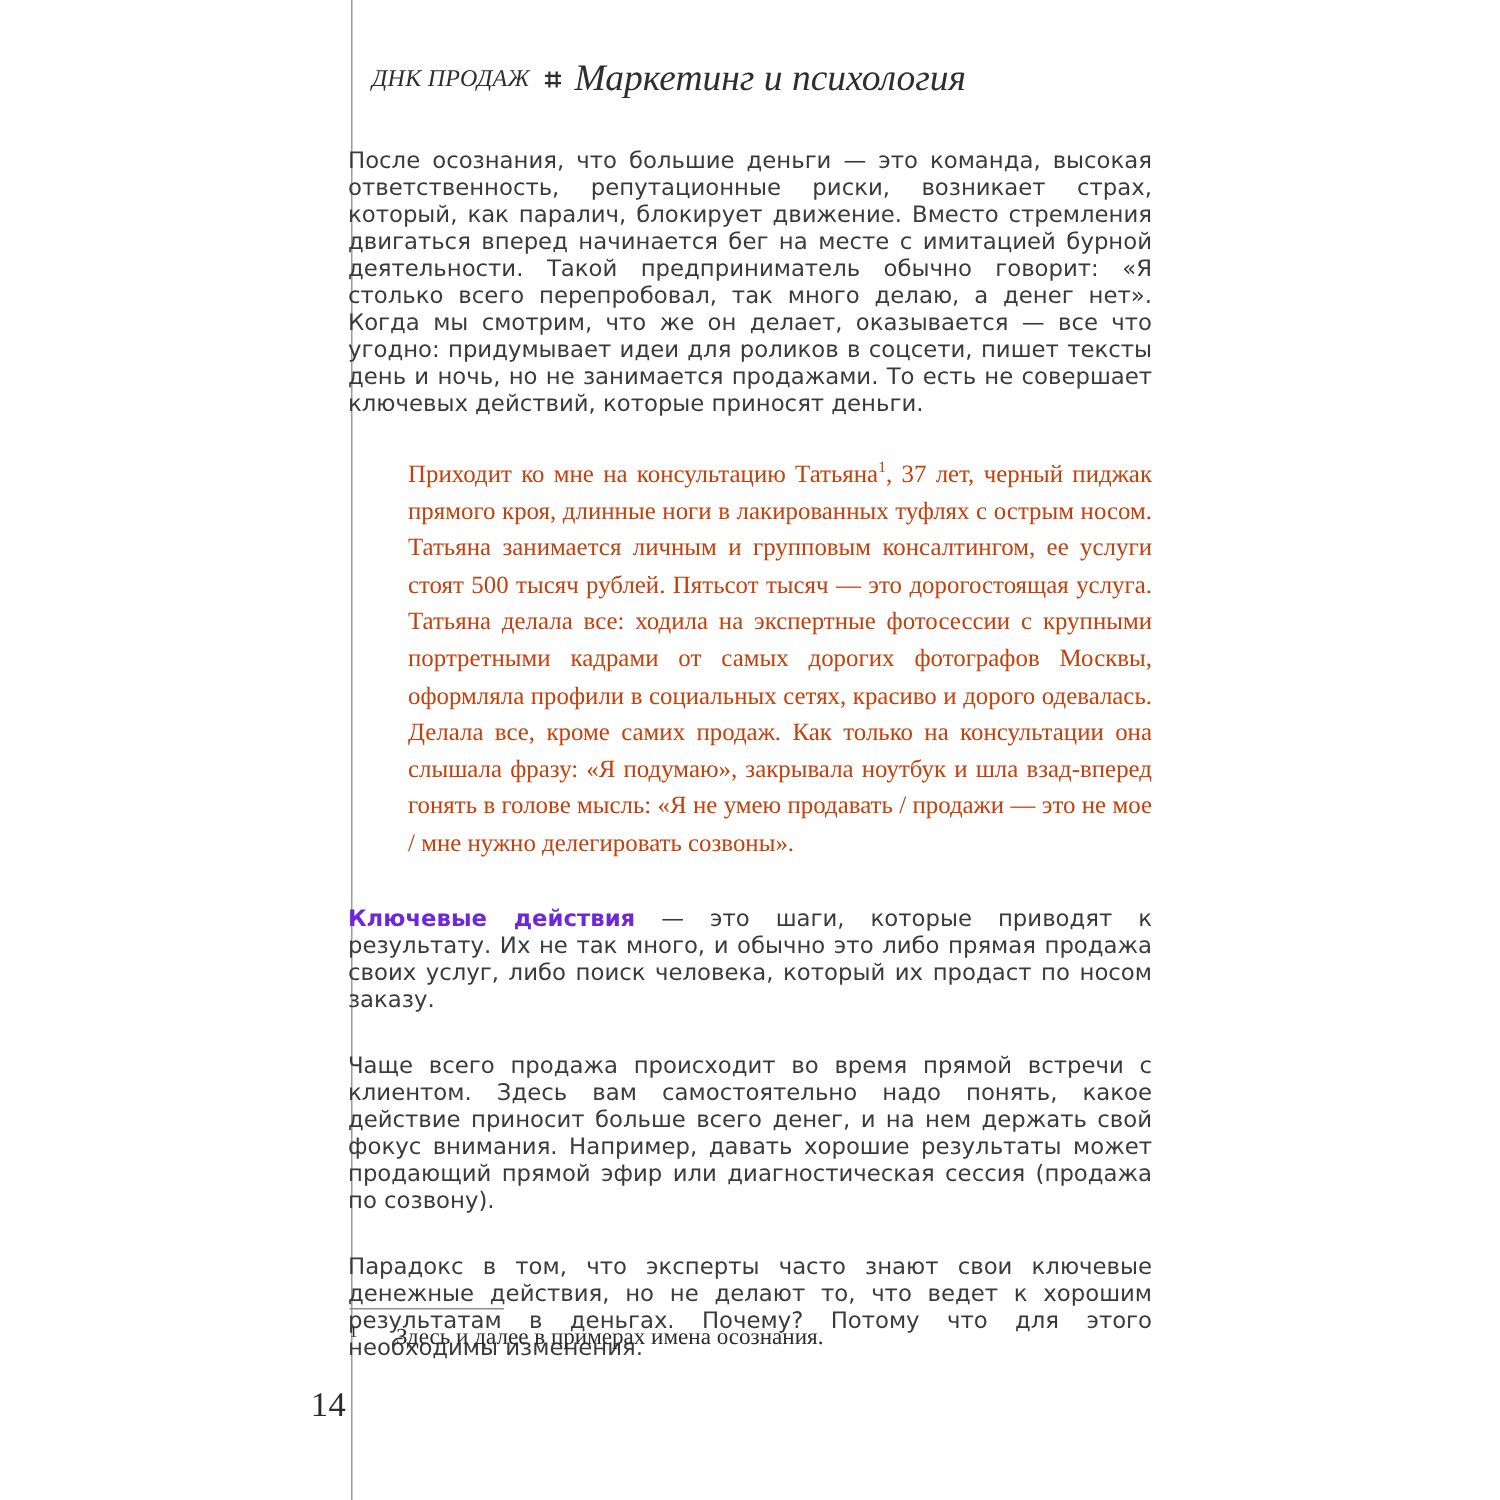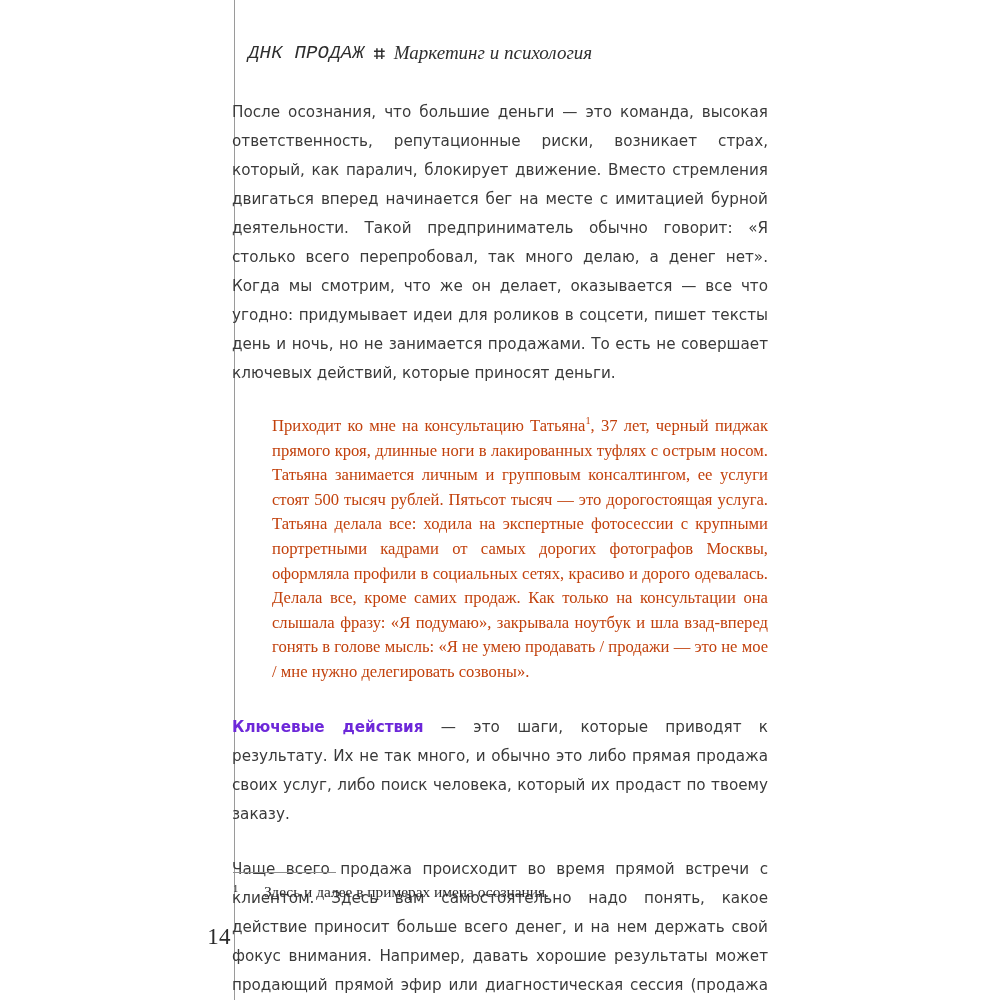--- a/index.html
+++ b/index.html
@@ -38,53 +38,53 @@
     left: 248px;
     top: 40px;
     width: 520px;
     height: 26px;
     display: flex;
     align-items: center;
     white-space: nowrap;
     color: #2e2e2e;
   }
   .rh-book {
-    font-family: Liberation Mono, monospace;
-    font-size: 19px;
+    font-family: Liberation Serif, serif;
+    font-size: 16px;
     font-style: italic;
     letter-spacing: 0.2px;
   }
   .rh-sep {
     font-family: "DejaVu Sans", sans-serif;
     font-size: 19px;
     font-weight: 700;
     margin: 0 9px 0 10px;
     position: relative;
     top: 0px;
     letter-spacing: 0;
   }
   .rh-sub {
     font-family: "Liberation Serif", serif;
-    font-size: 19px;
+    font-size: 25px;
     font-style: italic;
   }
 
   
   .col {
     position: absolute;
     left: 232px;
     top: 98px;
     width: 536px;
   }
 
   p.body {
     margin: 0 0 26px 0;
     font-family: "DejaVu Sans", sans-serif;
     font-size: 15.2px;
-    line-height: 29px;
+    line-height: 18px;
     color: #3a3a3a;
     text-align: justify;
     text-justify: inter-word;
     hyphens: manual;
   }
   p.body:last-child { margin-bottom: 0; }
   p.body b, p.body .lead {
     font-weight: 700;
     color: #6d28d9;
   }
@@ -163,21 +163,21 @@
   </div>
 
   <div class="col">
 
     <p class="body">После осознания, что большие деньги — это команда, высокая ответственность, репутационные риски, возникает страх, который, как паралич, блокирует движение. Вместо стремления двигаться вперед начинается бег на месте с имитацией бурной деятельности. Такой предприниматель обычно говорит: «Я столько всего перепробовал, так много делаю, а денег нет». Когда мы смотрим, что же он делает, оказывается — все что угодно: придумывает идеи для роликов в соцсети, пишет тексты день и ночь, но не занимается продажами. То есть не совершает ключевых действий, которые приносят деньги.</p>
 
     <div class="extract">
       <span>Приходит ко мне на консультацию Татьяна</span><sup>1</sup><span>, 37 лет, черный пиджак прямого кроя, длинные ноги в лакированных туфлях с острым носом. Татьяна занимается личным и групповым консалтингом, ее услуги стоят 500 тысяч рублей. Пятьсот тысяч — это дорогостоящая услуга. Татьяна делала все: ходила на экспертные фотосессии с крупными портретными кадрами от самых дорогих фотографов Москвы, оформляла профили в социальных сетях, красиво и дорого одевалась. Делала все, кроме самих продаж. Как только на консультации она слышала фразу: «Я подумаю», закрывала ноутбук и шла взад-вперед гонять в голове мысль: «Я не умею продавать / продажи — это не мое / мне нужно делегировать созвоны».</span>
     </div>
 
-    <p class="body"><span class="lead">Ключевые действия</span><span> — это шаги, которые приводят к результату. Их не так много, и обычно это либо прямая продажа своих услуг, либо поиск человека, который их продаст по твоему заказу.</span></p>
+    <p class="body"><span class="lead">Ключевые действия</span><span> — это шаги, которые приводят к результату. Их не так много, и обычно это либо прямая продажа своих услуг, либо поиск человека, который их продаст по носом заказу.</span></p>
 
     <p class="body">Чаще всего продажа происходит во время прямой встречи с клиентом. Здесь вам самостоятельно надо понять, какое действие приносит больше всего денег, и на нем держать свой фокус внимания. Например, давать хорошие результаты может продающий прямой эфир или диагностическая сессия (продажа по созвону).</p>
 
     <p class="body">Парадокс в том, что эксперты часто знают свои ключевые денежные действия, но не делают то, что ведет к хорошим результатам в деньгах. Почему? Потому что для этого необходимы изменения.</p>
 
   </div>
 
   <div class="footnote-area">
     <div class="footnote-rule"></div>
     <div class="footnote">

